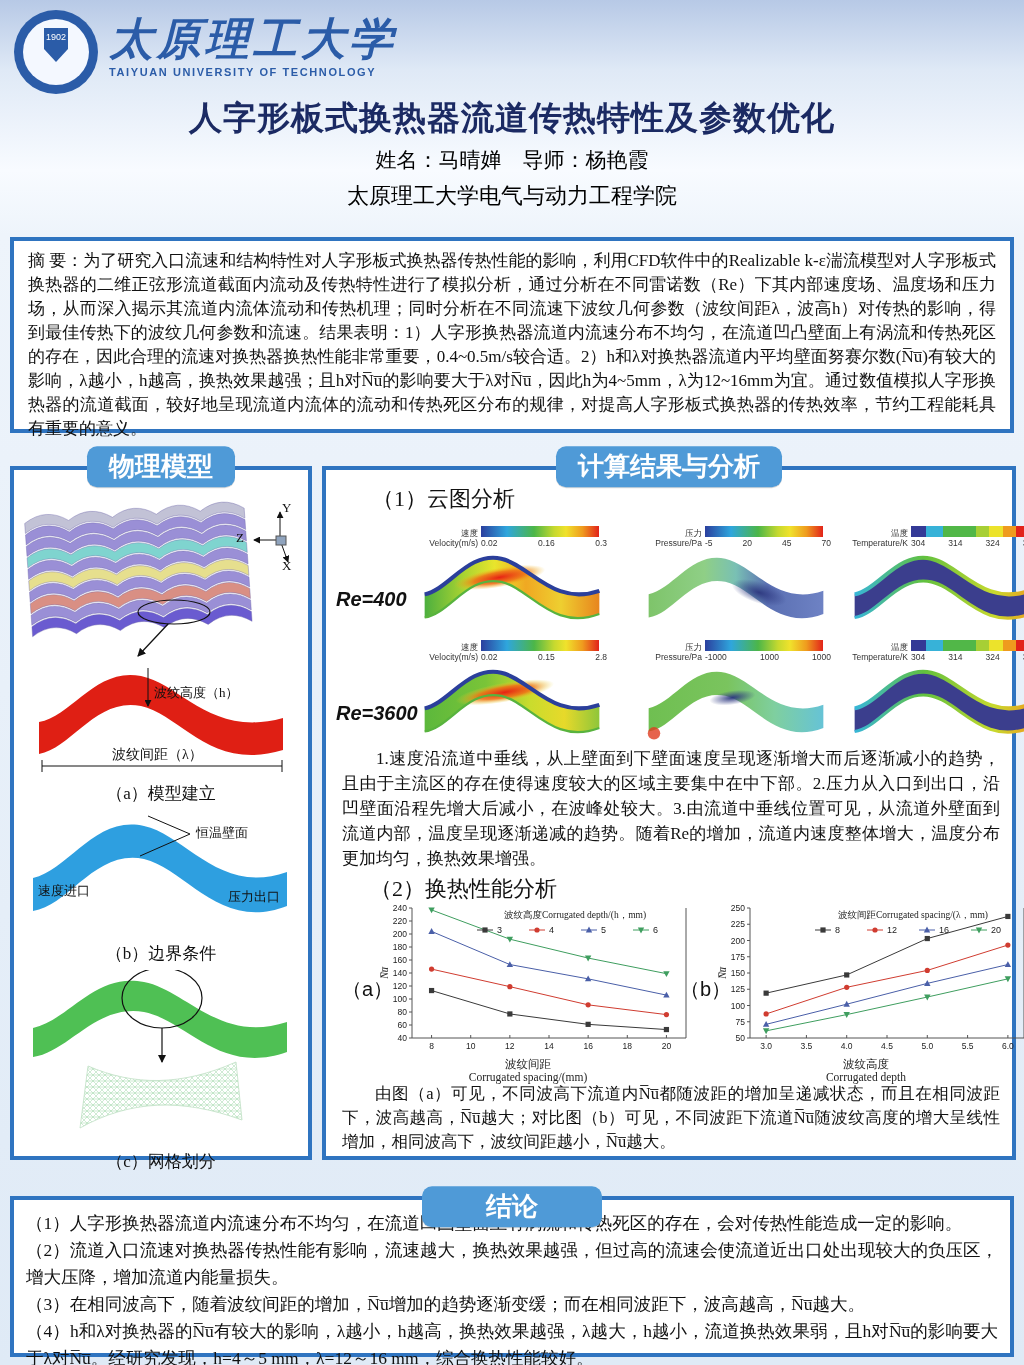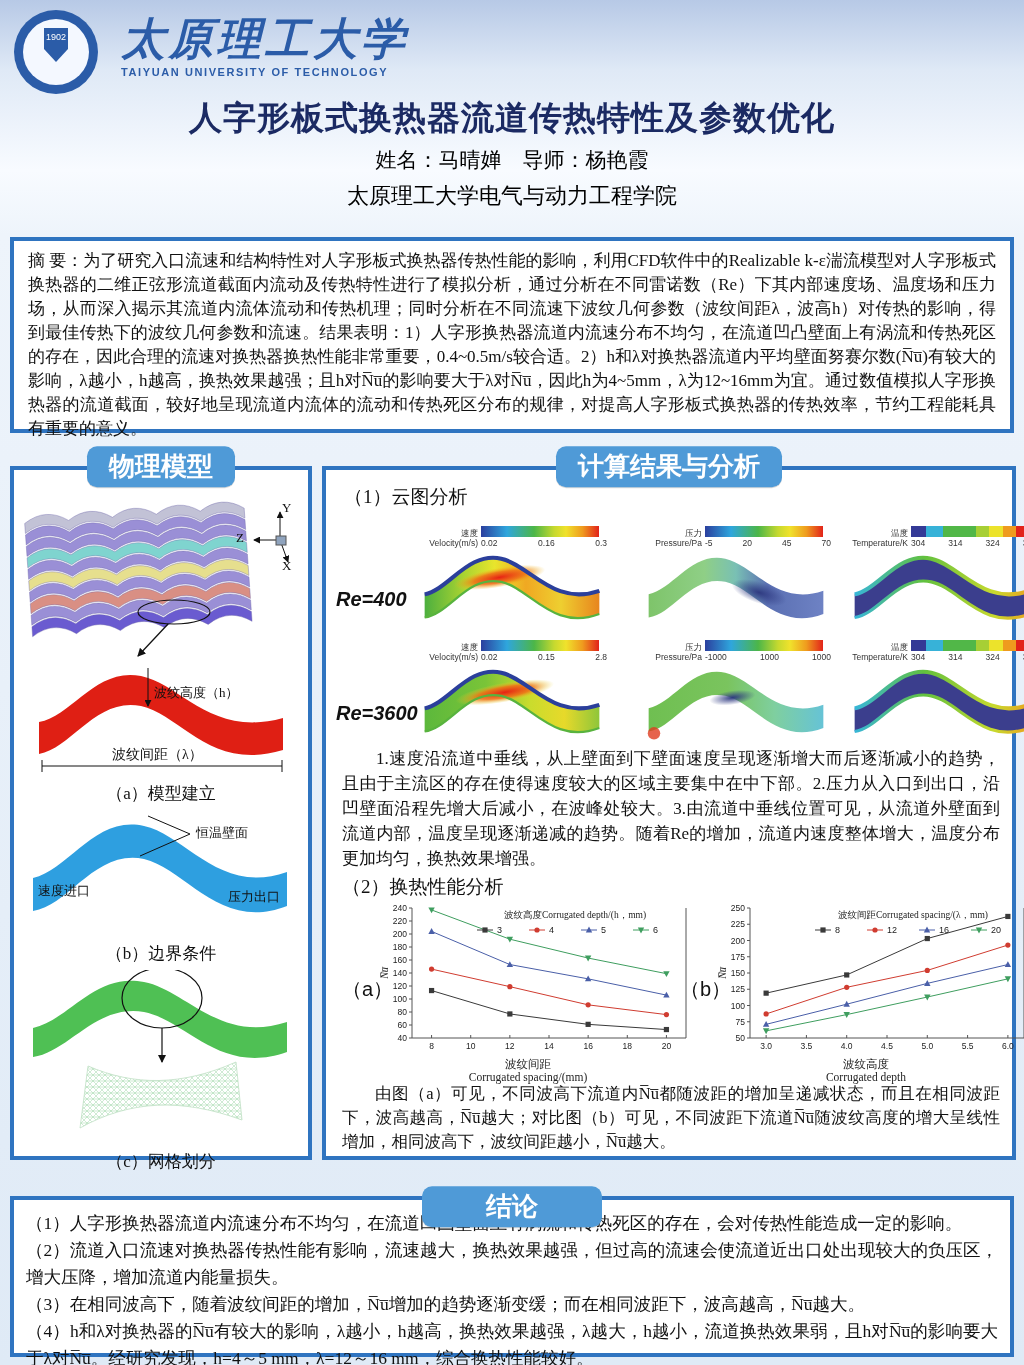--- a/index.html
+++ b/index.html
@@ -7,21 +7,21 @@
     font-family:"Liberation Serif",serif;color:#111;
     background:linear-gradient(180deg,#b7c9e6 0px,#dfe9f6 70px,#f8fbff 170px,#eef4fb 235px,#dfeaf6 100%);}
   
   .logo{position:absolute;left:14px;top:10px;display:flex;align-items:flex-start;gap:11px;}
   .seal{width:84px;height:84px;border-radius:50%;background:#2b5ca8;position:relative;flex:0 0 auto;}
   .seal-inner{position:absolute;left:9px;top:9px;width:66px;height:66px;border-radius:50%;background:#f4f8ff;}
   .shield{position:absolute;left:30px;top:18px;width:24px;height:34px;background:#2b5ca8;
     clip-path:polygon(0 0,100% 0,100% 62%,50% 100%,0 62%);}
   .seal-year{position:absolute;left:0;top:22px;width:84px;text-align:center;font-size:9px;color:#fff;
     font-family:"Liberation Sans",sans-serif;}
-  .logo-texts{margin-left:12px;padding-top:6px;}
+  .logo-texts{padding-top:6px;}
   .uni-cn{font-size:44px;line-height:46px;font-style:italic;font-weight:bold;color:#2b5ca8;
     font-family:"DejaVu Serif",serif;letter-spacing:4px;}
   .uni-en{font-size:11px;font-weight:bold;color:#2b5ca8;letter-spacing:1.6px;
     font-family:"Liberation Sans",sans-serif;margin-top:4px;}
   .title{position:absolute;left:0;top:96px;width:100%;text-align:center;
     font-family:"Liberation Sans",sans-serif;font-weight:900;font-size:33px;color:#1b2a63;letter-spacing:1px;}
   .authors{position:absolute;left:0;top:146px;width:100%;text-align:center;font-size:21px;color:#000;}
   .dept{position:absolute;left:0;top:181px;width:100%;text-align:center;font-size:22px;color:#000;}
   
   .panel{position:absolute;background:#fff;border:4px solid #2f74c0;box-sizing:border-box;}
@@ -32,21 +32,21 @@
   .concl-panel{left:10px;top:1196px;width:1004px;height:161px;padding:10px 12px;box-sizing:border-box;}
   .badge{position:absolute;transform:translate(-50%,-58%);left:50%;background:#4f9ad7;color:#fff;
     font-family:"Liberation Sans",sans-serif;font-weight:bold;font-size:26px;padding:3px 22px;
     border-radius:10px;white-space:nowrap;box-shadow:0 1px 0 rgba(0,0,0,.15);}
   .badge.wide{padding:3px 64px;}
   
   .lp-abs{position:absolute;}
   .cap{position:absolute;width:100%;text-align:center;font-size:17px;color:#111;}
   .fig-label{position:absolute;font-size:13px;color:#111;white-space:nowrap;}
   
-  .sec{position:absolute;font-size:19px;color:#111;}
+  .sec{position:absolute;font-size:22px;color:#111;margin-left:28px;}
   .re-label{position:absolute;font-family:"Liberation Sans",sans-serif;font-weight:bold;
     font-style:italic;font-size:20px;color:#111;}
   .plot{position:absolute;width:200px;}
   .cbar{display:flex;align-items:flex-end;height:30px;}
   .cbar-label{width:64px;text-align:right;font-size:8.5px;line-height:10px;color:#333;padding-right:3px;
     font-family:"Liberation Sans",sans-serif;}
   .cbar-right{flex:1;}
   .cbar-bar{height:11px;width:118px;
     background:linear-gradient(90deg,#2b3f9e 0%,#2fa6dd 22%,#4cb648 45%,#c6d92f 62%,#f0e22c 72%,#ef9b1e 86%,#e2231a 100%);}
   .cbar-bar.steps{background:linear-gradient(90deg,#343a96 0 13%,#37b2d8 13% 27%,#51b748 27% 55%,

